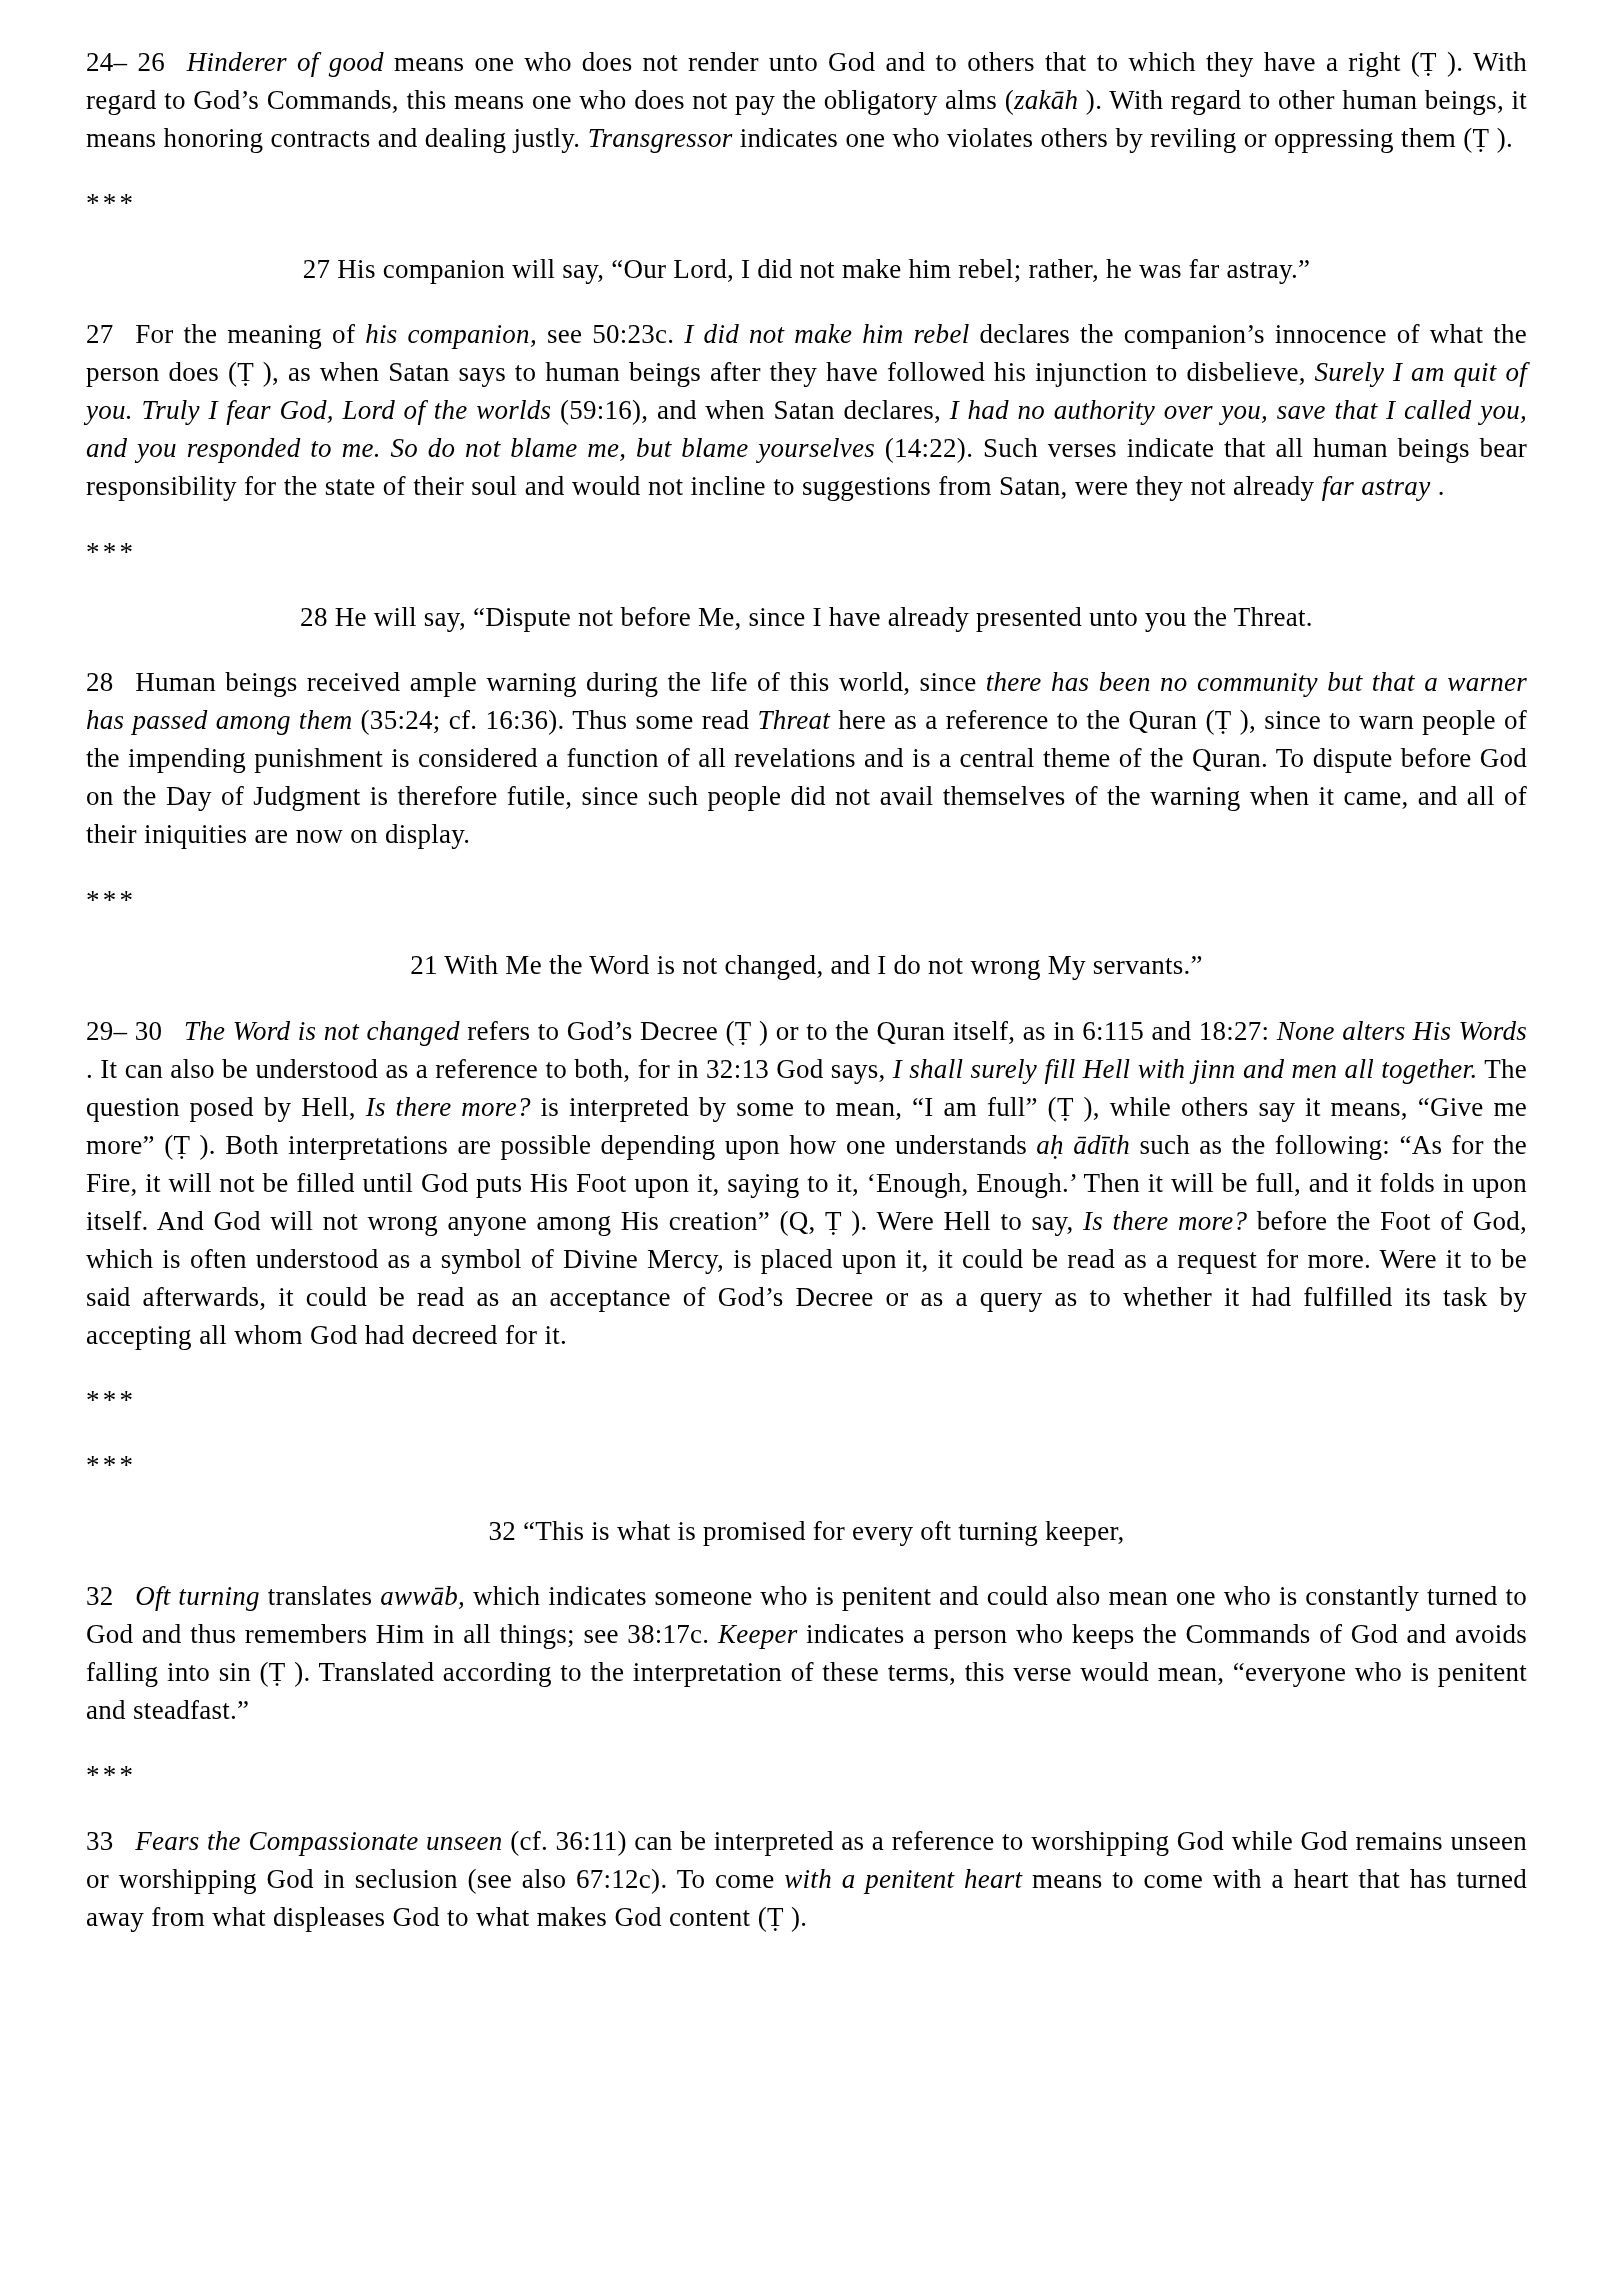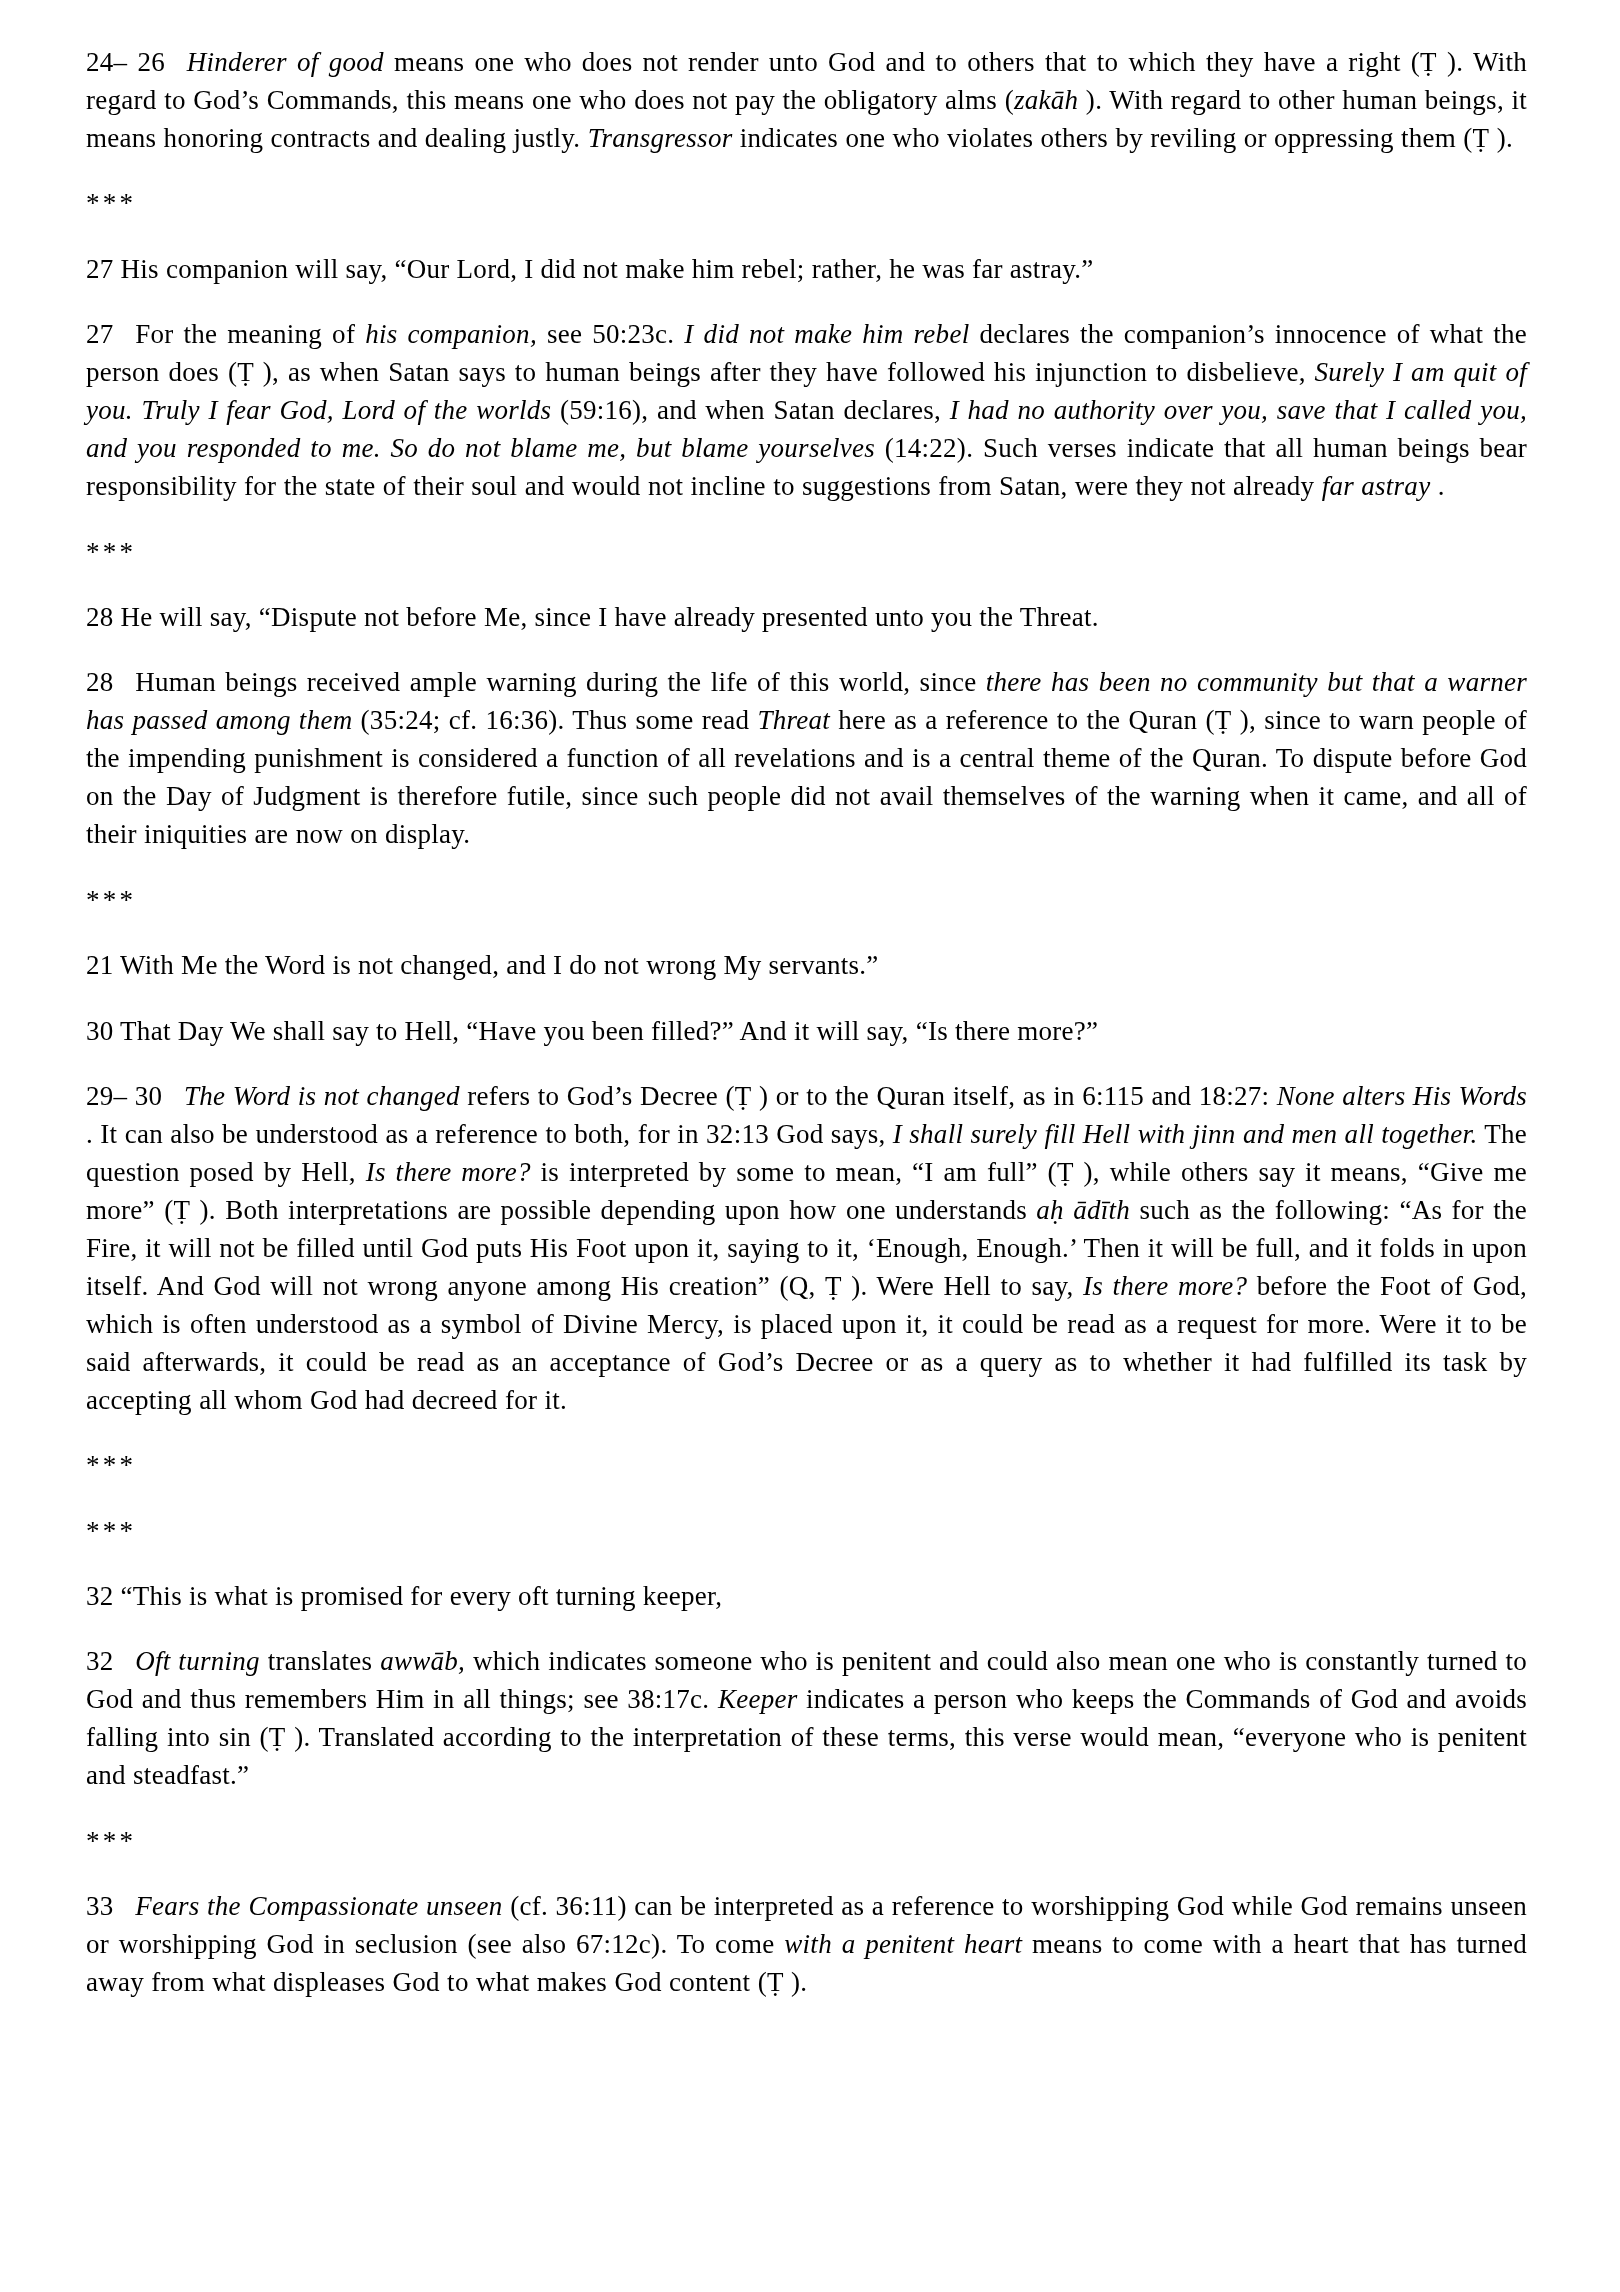--- a/index.html
+++ b/index.html
@@ -31,21 +31,21 @@
     text-align: justify;
     text-justify: inter-word;
     margin: 0 0 27.4px 0;
     letter-spacing: 0.01em;
     word-spacing: 0.01em;
   }
   
   .verse {
     font-size: 27px;
     line-height: 38px;
-    text-align: left;
+    text-align: center;
     margin: 0 0 27.4px 0;
     letter-spacing: 0.01em;
   }
   .sep {
     font-size: 27px;
     line-height: 38px;
     margin: 0 0 27.4px 0;
     text-align: left;
     letter-spacing: 0.12em;
   }
@@ -71,21 +71,20 @@
   <div class="content" id="content-root">
       <p class="commentary first"><span class="vnum">24– 26</span><span class="gap"></span><em>Hinderer of good</em><span> means one who does not render unto God and to others that to which they have a right (Ṭ ). With regard to God’s Commands, this means one who does not pay the obligatory alms (</span><em>zakāh</em><span> ). With regard to other human beings, it means honoring contracts and dealing justly. </span><em>Transgressor</em><span> indicates one who violates others by reviling or oppressing them (Ṭ ).</span></p>
       <p class="sep">***</p>
       <p class="verse"><span class="vnum">27</span> <span>His companion will say, “Our Lord, I did not make him rebel; rather, he was far astray.”</span></p>
       <p class="commentary"><span class="vnum">27</span><span class="gap"></span><span>For the meaning of </span><em>his companion,</em><span> see 50:23c. </span><em>I did not make him rebel</em><span> declares the companion’s innocence of what the person does (Ṭ ), as when Satan says to human beings after they have followed his injunction to disbelieve, </span><em>Surely I am quit of you. Truly I fear God, Lord of the worlds</em><span> (59:16), and when Satan declares, </span><em>I had no authority over you, save that I called you, and you responded to me. So do not blame me, but blame yourselves</em><span> (14:22). Such verses indicate that all human beings bear responsibility for the state of their soul and would not incline to suggestions from Satan, were they not already </span><em>far astray</em><span> .</span></p>
       <p class="sep">***</p>
       <p class="verse"><span class="vnum">28</span> <span>He will say, “Dispute not before Me, since I have already presented unto you the Threat.</span></p>
       <p class="commentary"><span class="vnum">28</span><span class="gap"></span><span>Human beings received ample warning during the life of this world, since </span><em>there has been no community but that a warner has passed among them</em><span> (35:24; cf. 16:36). Thus some read </span><em>Threat</em><span> here as a reference to the Quran (Ṭ ), since to warn people of the impending punishment is considered a function of all revelations and is a central theme of the Quran. To dispute before God on the Day of Judgment is therefore futile, since such people did not avail themselves of the warning when it came, and all of their iniquities are now on display.</span></p>
       <p class="sep">***</p>
       <p class="verse"><span class="vnum">21</span> <span>With Me the Word is not changed, and I do not wrong My servants.”</span></p>
-      <p class="verse"><span class="vnum">30</span> <span>That Day We shall say to Hell, “Have you been filled?” And it will say, “Is there more?”</span></p>
       <p class="commentary"><span class="vnum">29– 30</span><span class="gap"></span><em>The Word is not changed</em><span> refers to God’s Decree (Ṭ ) or to the Quran itself, as in 6:115 and 18:27: </span><em>None alters His Words</em><span> . It can also be understood as a reference to both, for in 32:13 God says, </span><em>I shall surely fill Hell with jinn and men all together.</em><span> The question posed by Hell, </span><em>Is there more?</em><span> is interpreted by some to mean, “I am full” (Ṭ ), while others say it means, “Give me more” (Ṭ ). Both interpretations are possible depending upon how one understands </span><em>aḥ ādīth</em><span> such as the following: “As for the Fire, it will not be filled until God puts His Foot upon it, saying to it, ‘Enough, Enough.’ Then it will be full, and it folds in upon itself. And God will not wrong anyone among His creation” (Q, Ṭ ). Were Hell to say, </span><em>Is there more?</em><span> before the Foot of God, which is often understood as a symbol of Divine Mercy, is placed upon it, it could be read as a request for more. Were it to be said afterwards, it could be read as an acceptance of God’s Decree or as a query as to whether it had fulfilled its task by accepting all whom God had decreed for it.</span></p>
       <p class="sep">***</p>
       <p class="sep">***</p>
       <p class="verse"><span class="vnum">32</span> <span>“This is what is promised for every oft turning keeper,</span></p>
       <p class="commentary"><span class="vnum">32</span><span class="gap"></span><em>Oft turning</em><span> translates </span><em>awwāb,</em><span> which indicates someone who is penitent and could also mean one who is constantly turned to God and thus remembers Him in all things; see 38:17c. </span><em>Keeper</em><span> indicates a person who keeps the Commands of God and avoids falling into sin (Ṭ ). Translated according to the interpretation of these terms, this verse would mean, “everyone who is penitent and steadfast.”</span></p>
       <p class="sep">***</p>
       <p class="commentary"><span class="vnum">33</span><span class="gap"></span><em>Fears the Compassionate unseen</em><span> (cf. 36:11) can be interpreted as a reference to worshipping God while God remains unseen or worshipping God in seclusion (see also 67:12c). To come </span><em>with a penitent heart</em><span> means to come with a heart that has turned away from what displeases God to what makes God content (Ṭ ).</span></p>
     </div>
 </div>
 

